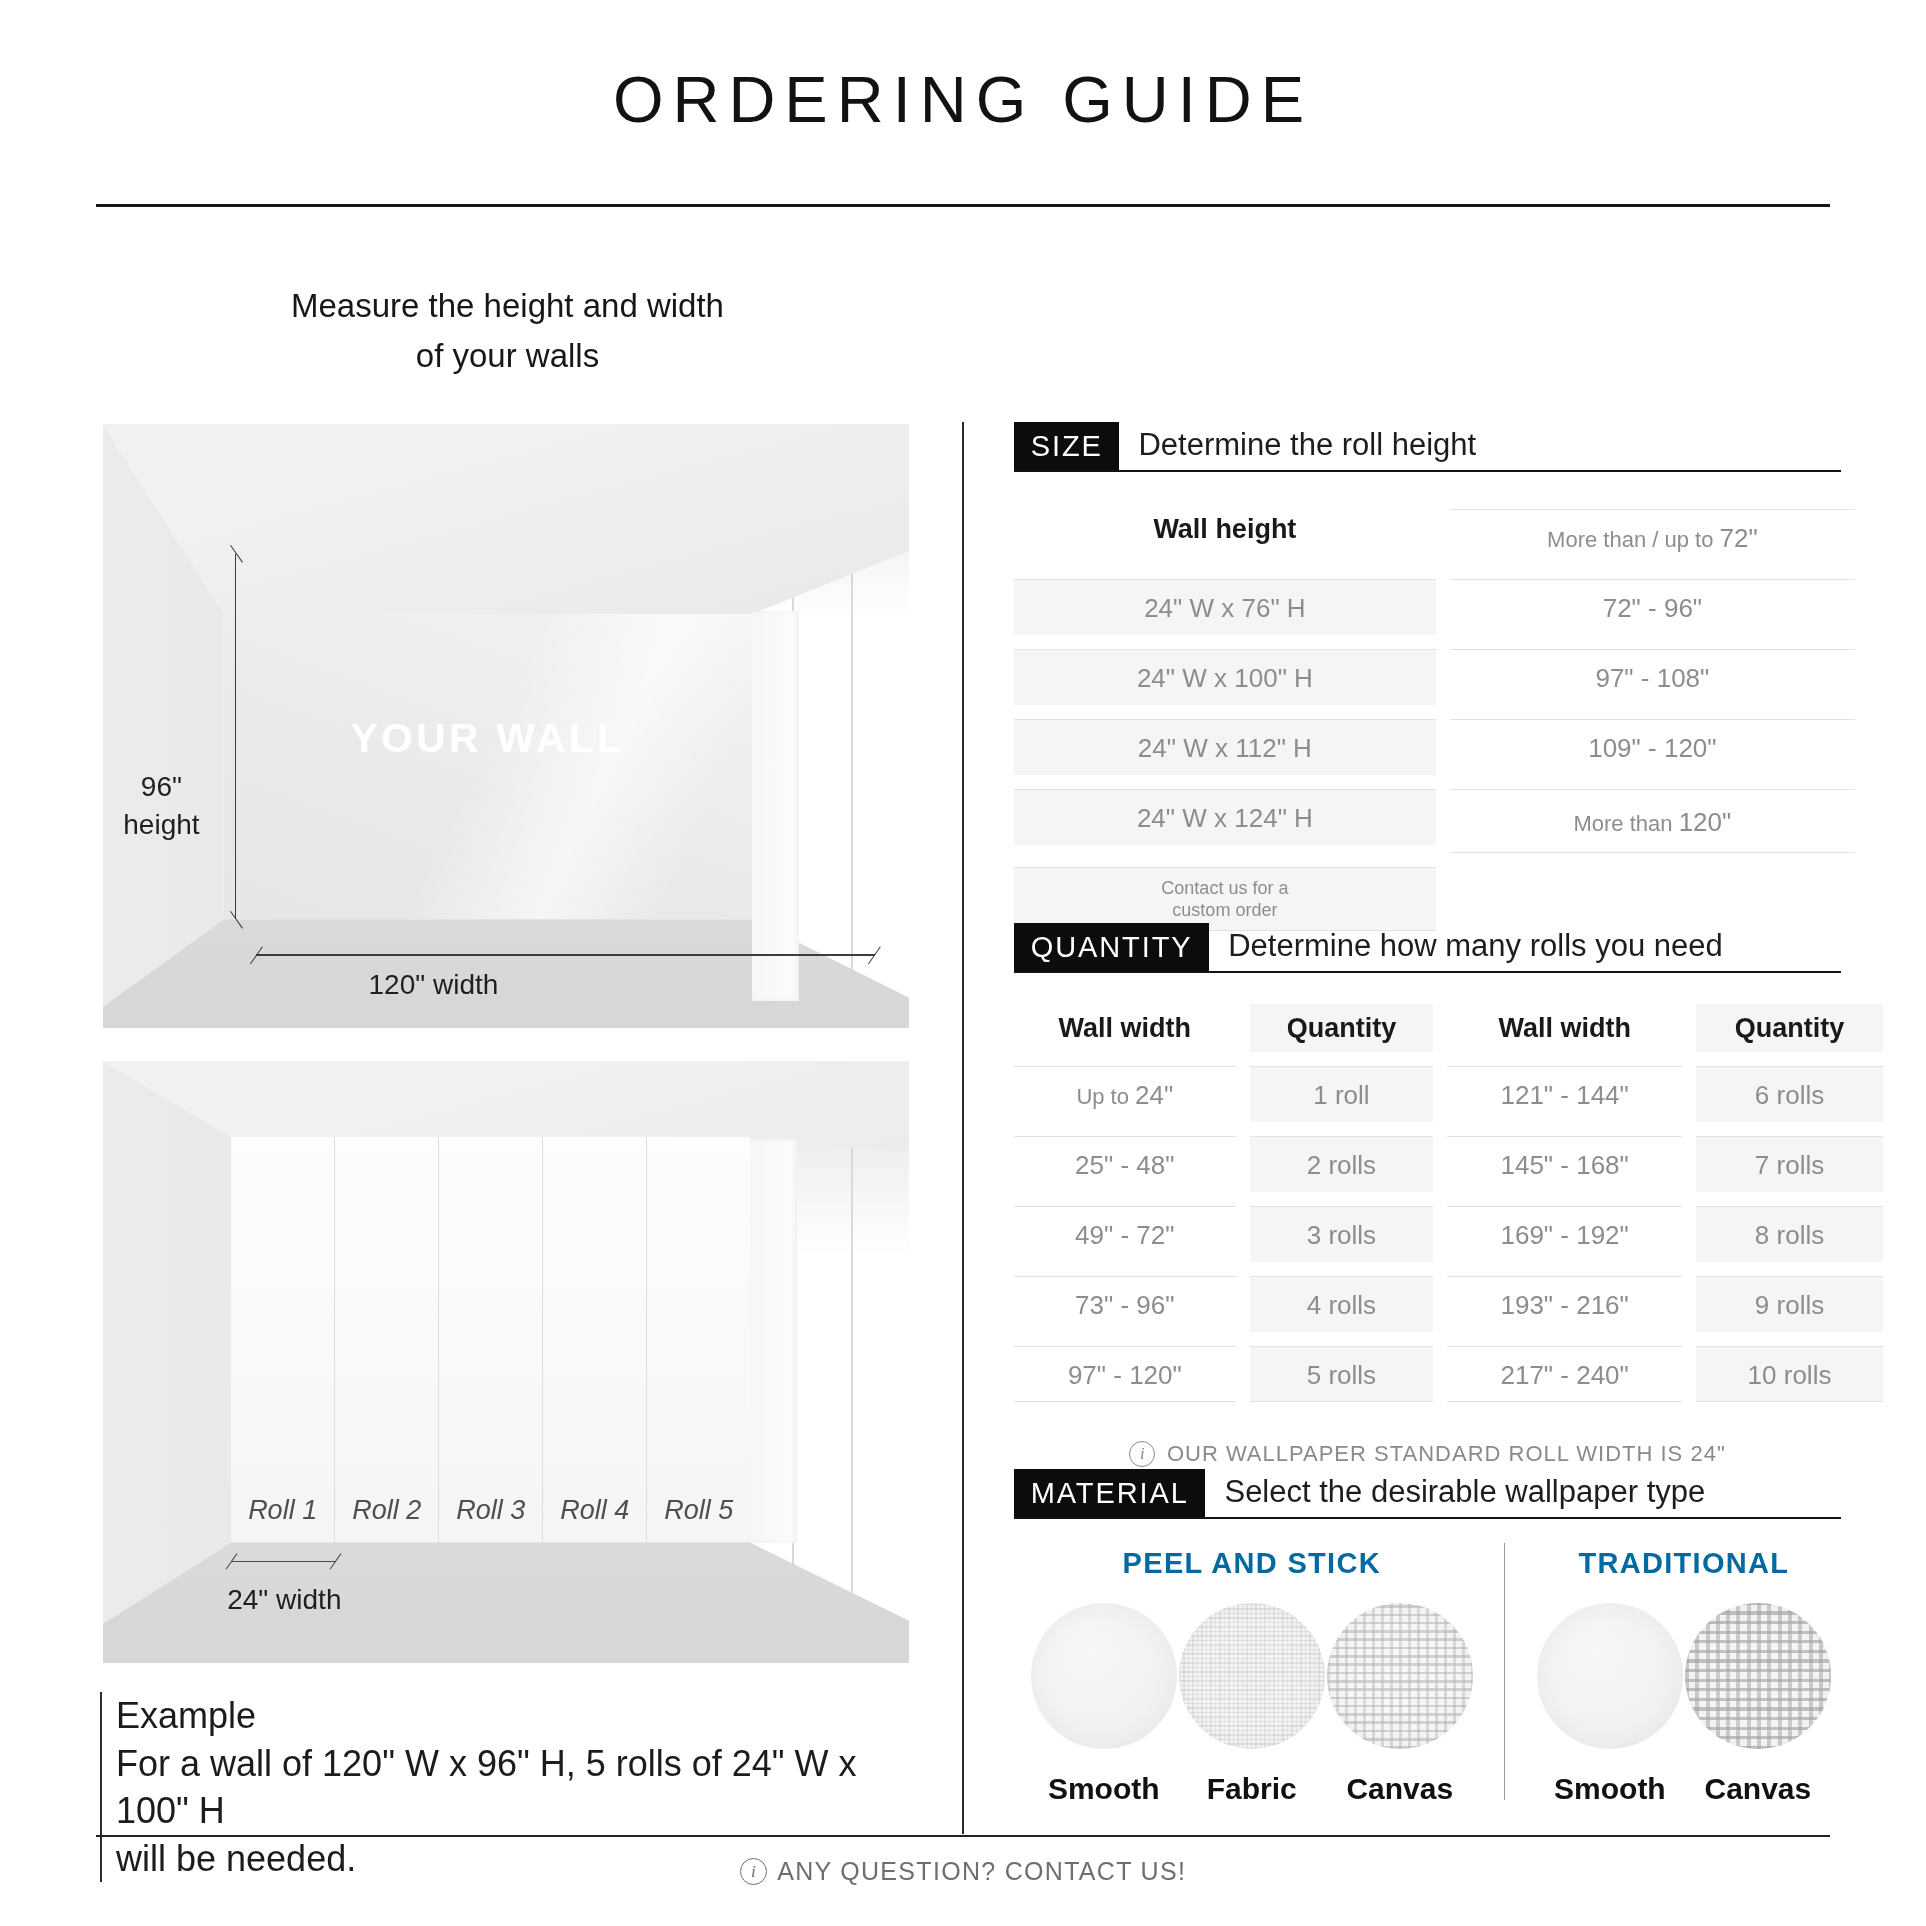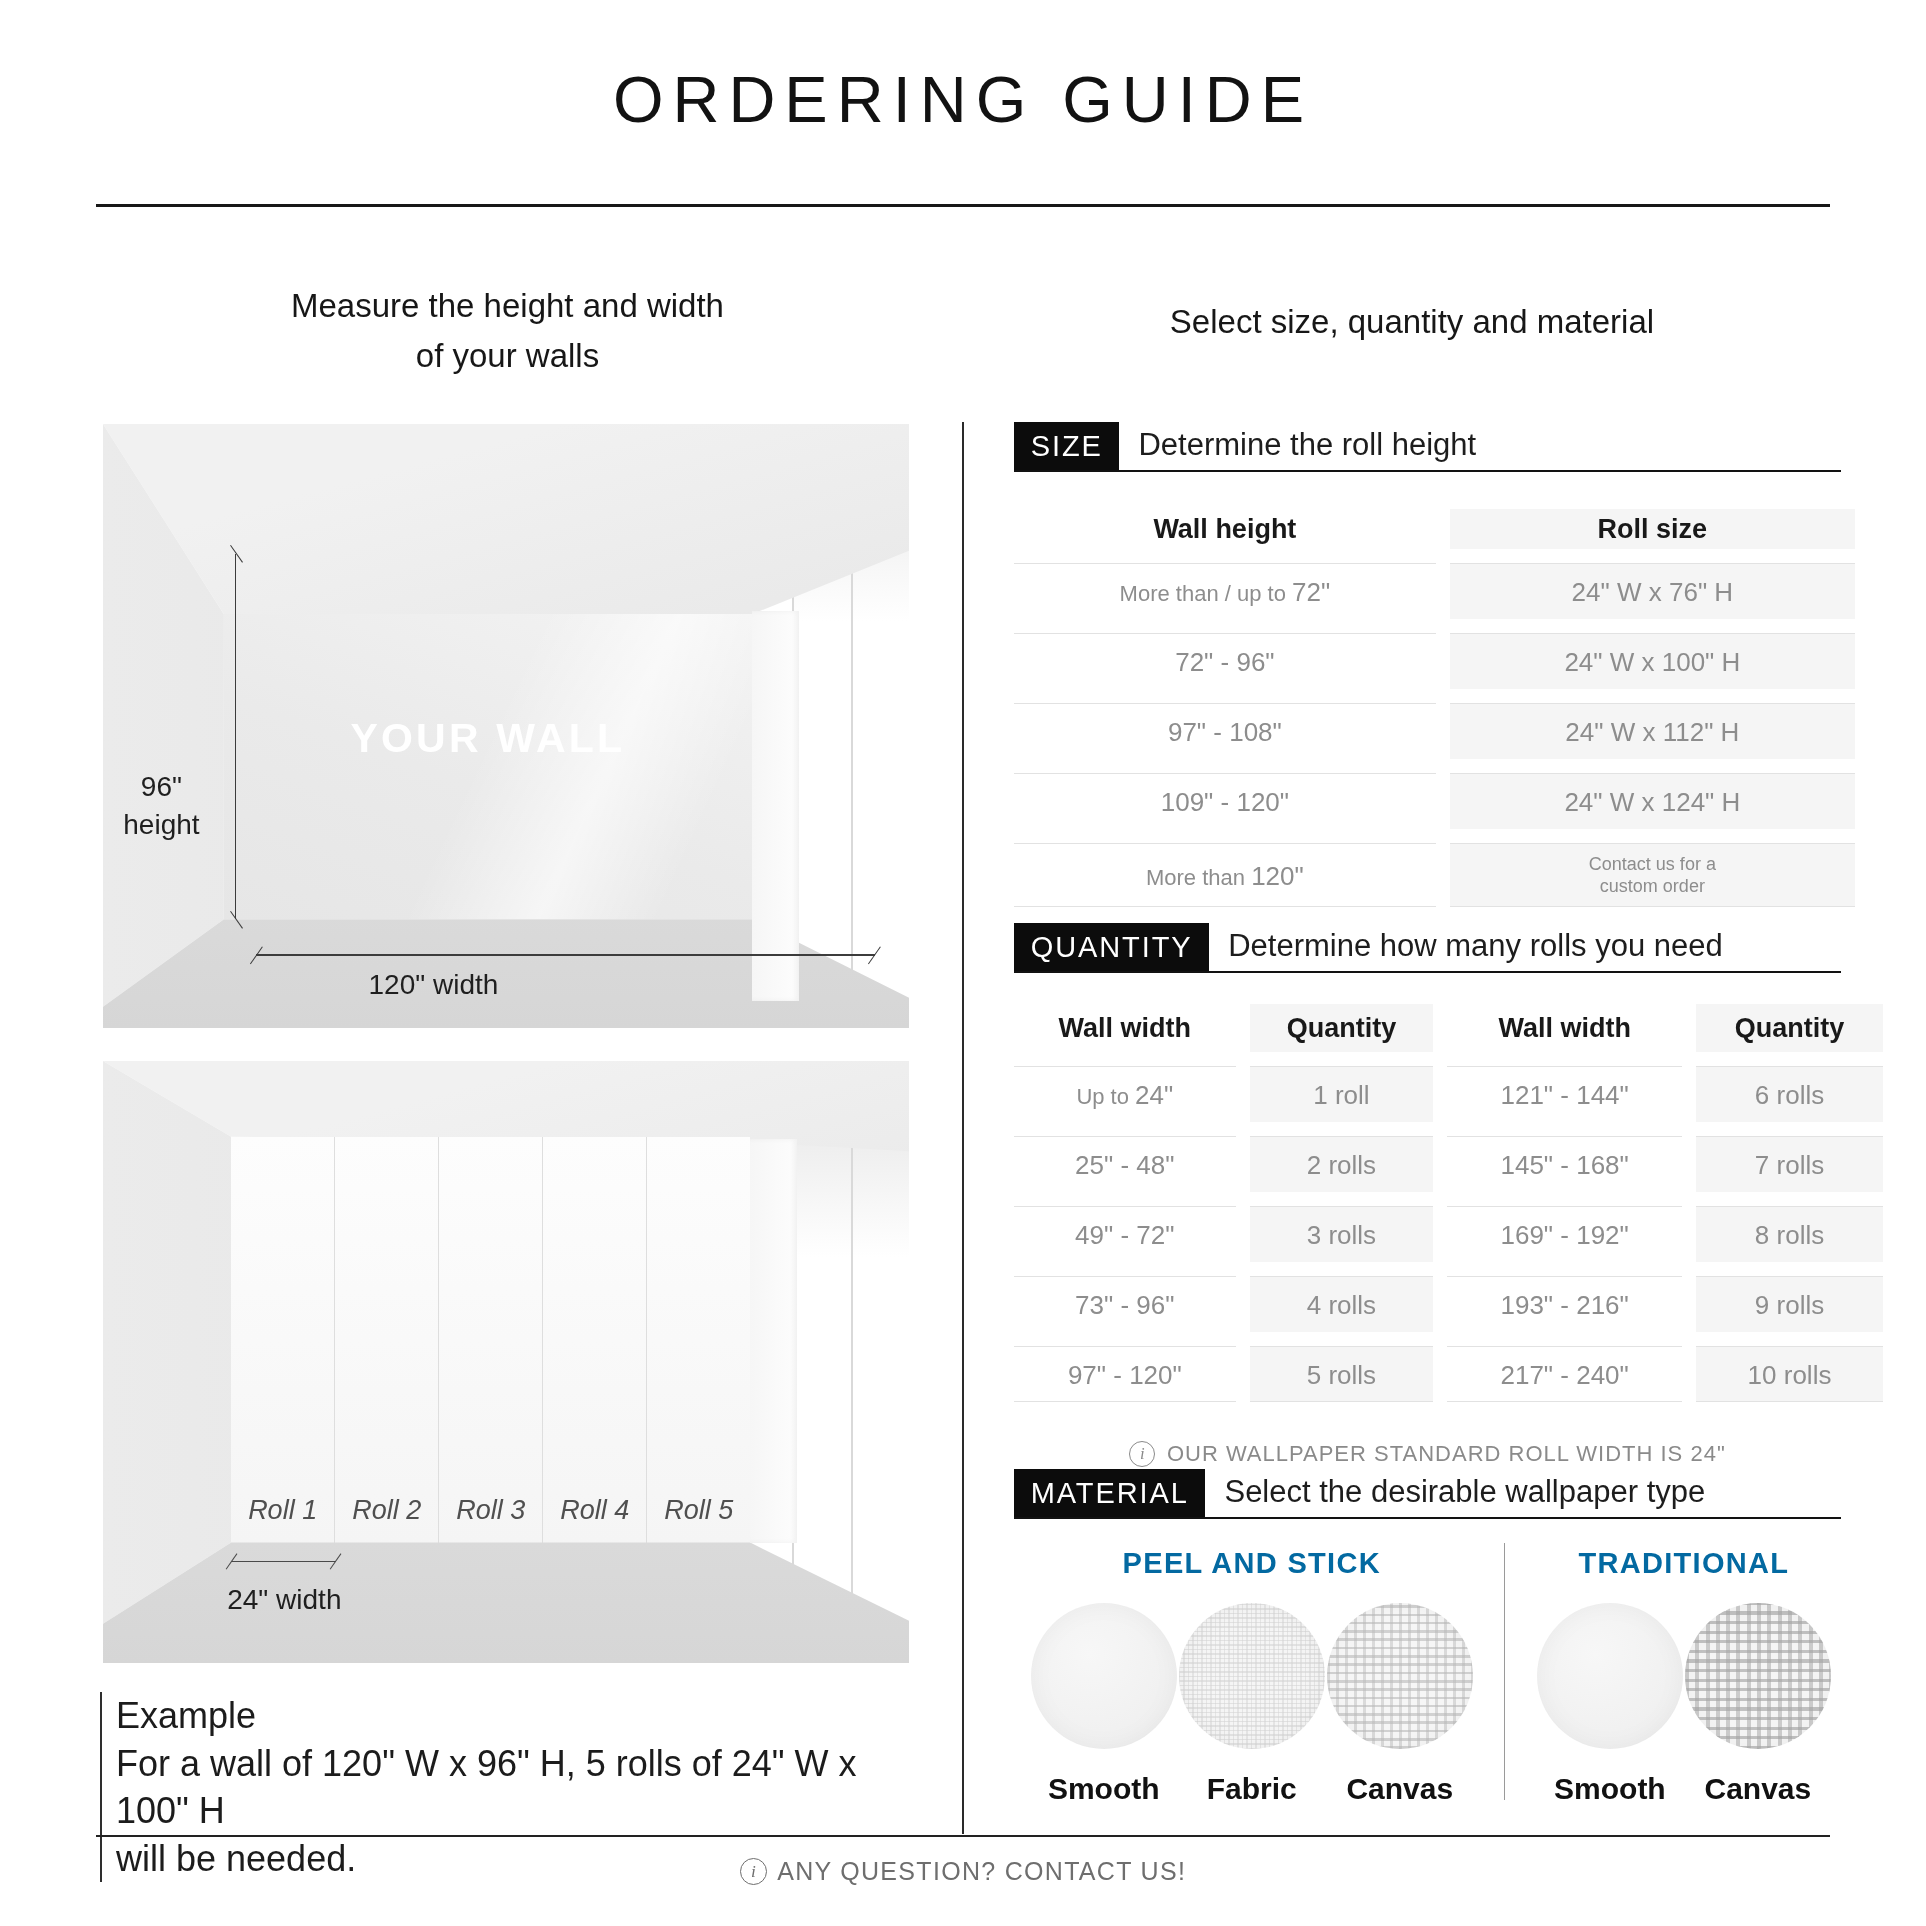--- a/index.html
+++ b/index.html
@@ -145,21 +145,20 @@
 
 <div id="page">
 
   <div class="title">ORDERING GUIDE</div>
   <div class="title-rule"></div>
 
   <div class="subtitle subtitle-left">
     <div>Measure the height and width</div>
     <div>of your walls</div>
   </div>
-  <div class="subtitle subtitle-right">Select size, quantity and material</div>
 
   <div class="col-divider"></div>
 
   <div class="room" id="room1">
     <div class="r-window"></div>
     <div class="r-ceiling"></div>
     <div class="r-leftwall"></div>
     <div class="r-backwall"></div>
     <div class="r-floor"></div>
     <div class="r-frame"></div>
@@ -206,21 +205,20 @@
     <div>will be needed.</div>
   </div>
 
   <div class="section" id="size-section">
     <div class="section-head">
       <div class="badge">SIZE</div>
       <div class="section-heading">Determine the roll height</div>
     </div>
     <div class="grid size-table">
       <div class="cell head">Wall height</div>
-      <div class="cell head shade">Roll size</div>
 
       <div class="cell data"><span class="pre">More than / up to </span><span class="val">72"</span></div>
       <div class="cell data shade">24" W x 76" H</div>
 
       <div class="cell data"><span class="pre"></span><span class="val">72" - 96"</span></div>
       <div class="cell data shade">24" W x 100" H</div>
 
       <div class="cell data"><span class="pre"></span><span class="val">97" - 108"</span></div>
       <div class="cell data shade">24" W x 112" H</div>
 

